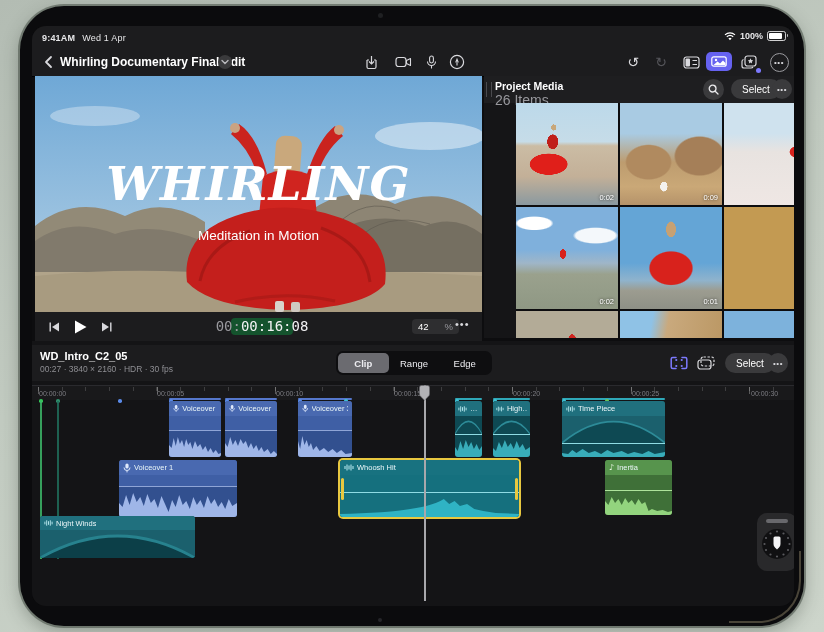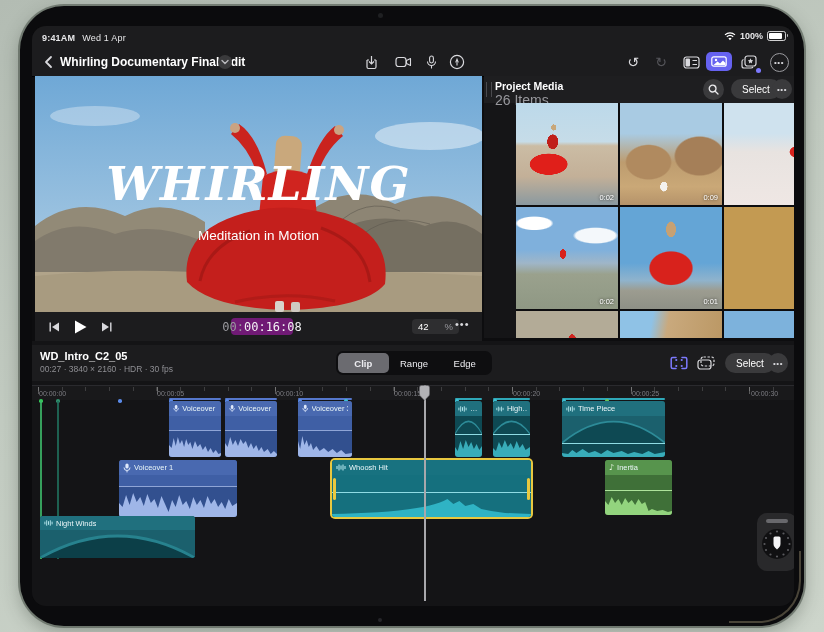--- a/index.html
+++ b/index.html
@@ -37,22 +37,22 @@
              font-size:8px;color:#d9d9dd;letter-spacing:.5px;}
   
   .viewer{position:absolute;left:3px;top:50px;width:447px;height:236px;background:#000;overflow:hidden;}
   .viewer svg{position:absolute;left:0;top:0;}
   .v-title{position:absolute;left:0;top:84px;width:100%;text-align:center;font-family:"DejaVu Serif",serif;
            font-style:italic;font-weight:bold;font-size:47px;color:#fff;letter-spacing:1px;line-height:1;}
   .v-sub{position:absolute;left:0;top:152px;width:100%;text-align:center;font-size:13.5px;color:#fff;}
   
   .transport{position:absolute;left:3px;top:286px;width:447px;height:29px;background:#1c1c1e;}
   .tr-ico{position:absolute;top:6px;width:18px;height:18px;display:flex;align-items:center;justify-content:center;}
-  .timecode{position:absolute;left:196px;top:6px;width:62px;height:17px;background:#701a75;border-radius:4px;
-            display:flex;align-items:center;justify-content:center;font-family:"DejaVu Sans Mono",monospace;font-size:12px;}
+  .timecode{position:absolute;left:196px;top:6px;width:62px;height:17px;background:#14532d;border-radius:4px;
+            display:flex;align-items:flex-start;justify-content:center;font-family:"DejaVu Sans Mono",monospace;font-size:14px;}
   .timecode .dim{color:#9a9a9f;}
   .zoom-pill{position:absolute;left:377px;top:7px;height:15px;padding:0 6px;background:#2e2e30;border-radius:4px;
              display:flex;align-items:center;gap:16px;font-size:9.5px;color:#fff;}
   .zoom-pill .pct{color:#98989d;}
   .tr-more{position:absolute;left:420px;top:6px;font-size:11px;color:#d9d9dd;letter-spacing:1px;}
   
   .media{position:absolute;left:452px;top:50px;width:310px;height:262px;background:#151517;}
   .media-head{position:absolute;left:0;top:0;width:100%;height:27px;background:#1e1e20;}
   .grab{position:absolute;left:2px;top:6px;width:4px;height:15px;border-left:1.5px solid #4a4a4e;border-right:1.5px solid #4a4a4e;}
   .media-title{position:absolute;left:11px;top:4px;font-size:10.5px;font-weight:bold;color:#fff;}
@@ -550,21 +550,21 @@
                 </svg>
                 <span class="c-label">Voiceover 1</span>
               </div>
          <div class="c-mid"></div>
          <div class="c-wave" style="height:30px">
                 <svg width="100%" height="30" viewBox="0 0 100 30" preserveAspectRatio="none">
                   <path d="M0 30 L0 16 3 20 6 8 9 18 12 6 15 15 18 10 21 19 24 7 27 16 30 12 33 21 36 9 39 17 42 25 45 13 48 20 51 8 54 18 57 14 60 22 63 10 66 18 69 13 72 21 75 9 78 17 81 12 84 20 87 15 90 22 93 12 96 19 100 16 L100 30 Z" fill="#9fb6e8"></path>
                 </svg>
               </div>
        </div>
-       <div class="clip teal sel-clip" style="left:300px;top:61px;width:199px;height:57px">
+       <div class="clip teal sel-clip" style="left:308px;top:61px;width:179px;height:57px">
          <div class="handle" style="left:1px"></div>
          <div class="handle" style="right:1px"></div>
          <div class="c-head" style="background:#187280">
                 <svg width="10" height="9" viewBox="0 0 10 8">
                   <line x1="1" y1="2.5" x2="1" y2="5.5" stroke="#bfeef4" stroke-width="1"></line>
                   <line x1="3" y1="1" x2="3" y2="7" stroke="#bfeef4" stroke-width="1"></line>
                   <line x1="5" y1="2" x2="5" y2="6" stroke="#bfeef4" stroke-width="1"></line>
                   <line x1="7" y1="1" x2="7" y2="7" stroke="#bfeef4" stroke-width="1"></line>
                   <line x1="9" y1="2.5" x2="9" y2="5.5" stroke="#bfeef4" stroke-width="1"></line>
                 </svg>

